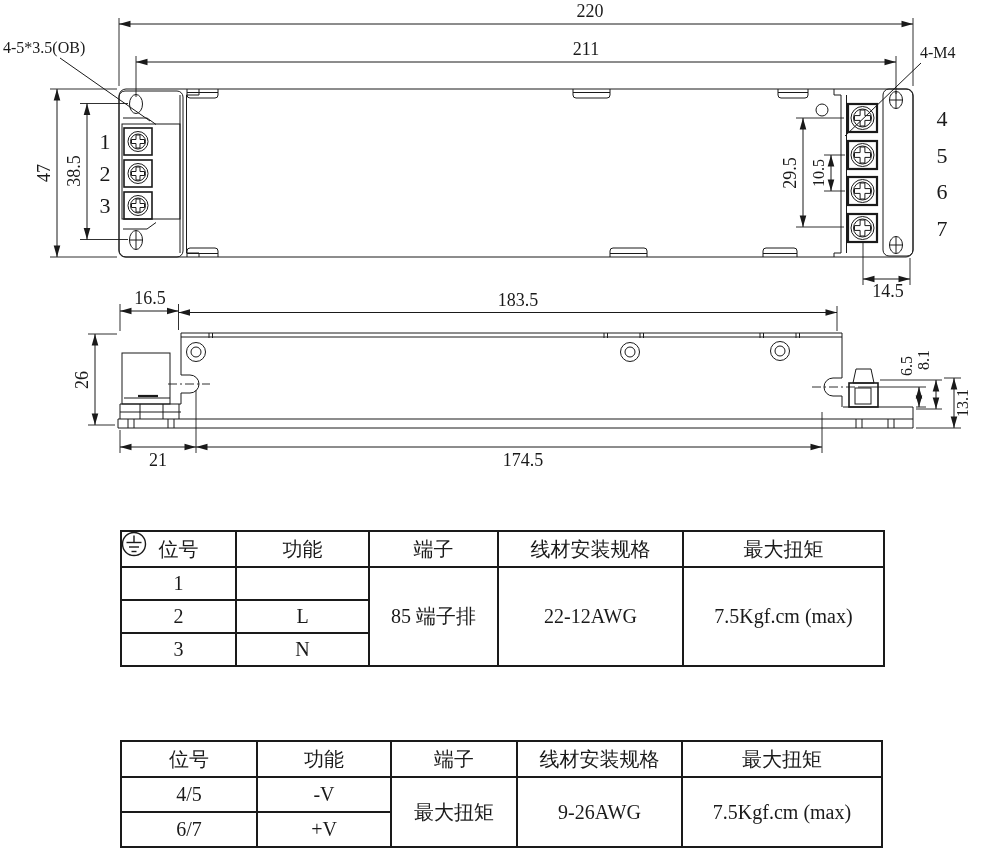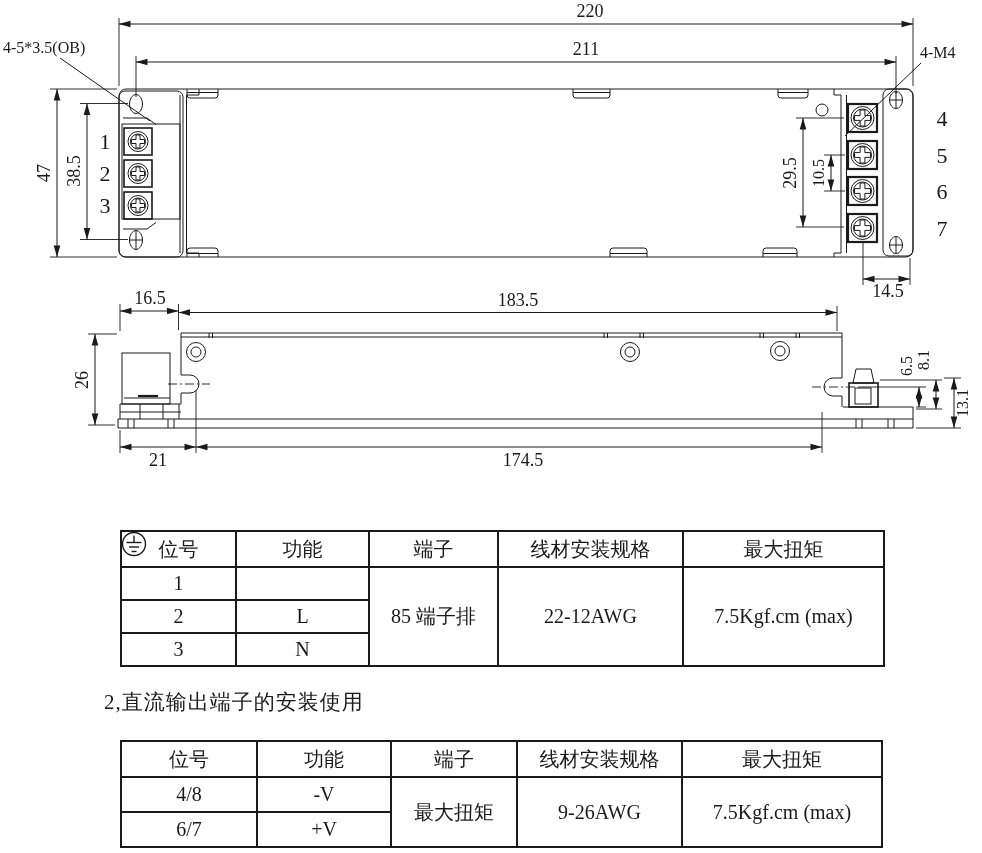--- a/index.html
+++ b/index.html
@@ -361,41 +361,40 @@
         <td>L</td>
       </tr>
       <tr style="height:33px">
         <td>3</td>
         <td>N</td>
       </tr>
     </tbody>
   </table>
 </div>
 
-<div class="heading" style="left:104px;top:688px;">2,直流输出端子的安装使用</div>
 
 <div class="tblwrap" style="left:120px;top:740px;width:761px;height:106px;">
   <table class="dtable">
     <colgroup>
           <col style="width:136px">
           <col style="width:134px">
           <col style="width:126px">
           <col style="width:165px">
           <col style="width:200px">
         </colgroup>
     <tbody>
       <tr style="height:36px">
         <td>位号</td>
         <td>功能</td>
         <td>端子</td>
         <td>线材安装规格</td>
         <td>最大扭矩</td>
       </tr>
       <tr style="height:35px">
-        <td>4/8</td>
+        <td>4/5</td>
         <td>-V</td>
         <td rowspan="2">最大扭矩</td>
         <td rowspan="2">9-26AWG</td>
         <td rowspan="2">7.5Kgf.cm (max)</td>
       </tr>
       <tr style="height:35px">
         <td>6/7</td>
         <td>+V</td>
       </tr>
     </tbody>

